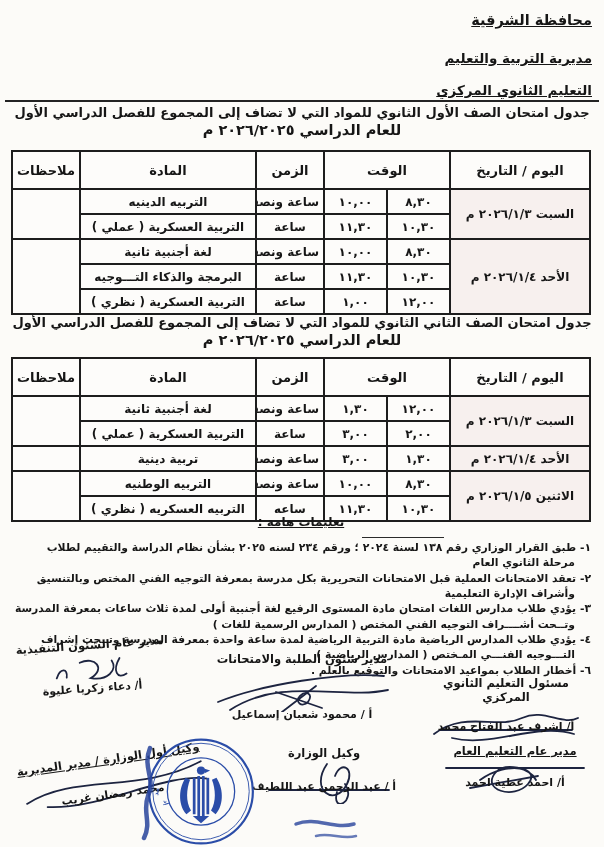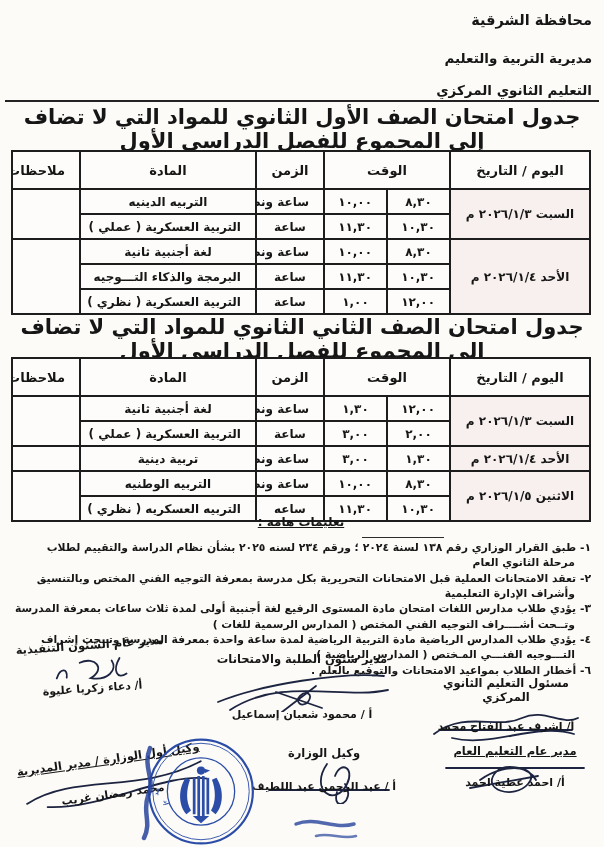--- a/index.html
+++ b/index.html
@@ -4,34 +4,34 @@
 <style>
   html,body{margin:0;padding:0;}
   body{
     width:604px;height:847px;position:relative;overflow:hidden;
     background:#fcfbf8;color:#161616;
     font-family:"DejaVu Sans",sans-serif;font-weight:bold;
     direction:rtl;
   }
   .abs{position:absolute;}
   
-  .hdr{right:12px;text-align:right;font-size:13.5px;letter-spacing:.2px;}
+  .hdr{right:12px;text-align:right;font-size:13.5px;letter-spacing:.2px;text-decoration:underline;}
   .hdr1{top:12px;font-size:14.5px;}
   .hdr2{top:50px;}
   .hdr3{top:82px;}
   
   .title-block{left:5px;right:5px;border-top:2px solid #232323;text-align:center;padding-top:3px;}
-  .title-l1{font-size:21px;}
+  .title-l1{font-size:13px;}
   .title-l2{font-size:14.5px;margin-top:2px;}
   .title2{border-top:none;}
   
   table.sched{border-collapse:collapse;width:578px;table-layout:fixed;background:#fdfcfa;}
   table.sched th,table.sched td{
     border:2px solid #1d1d1d;text-align:center;vertical-align:middle;
-    font-weight:bold;padding:0 14px;overflow:hidden;white-space:nowrap;
+    font-weight:bold;padding:0 4px;overflow:hidden;white-space:nowrap;
   }
   table.sched th{height:36px;font-size:13px;}
   table.sched td{height:23px;font-size:12px;}
   col.c-day{width:140px;}col.c-t{width:63px;}col.c-dur{width:68px;}
   col.c-sub{width:176px;}col.c-note{width:68px;}
   td.day{font-size:11.5px;background:#f7f0ee;}
   td.sub{font-size:12px;}
   
   .instr{right:13px;width:580px;font-size:10.8px;line-height:1.42;}
   .instr-head{text-align:center;text-decoration:underline;font-size:12px;margin-bottom:9px;}

